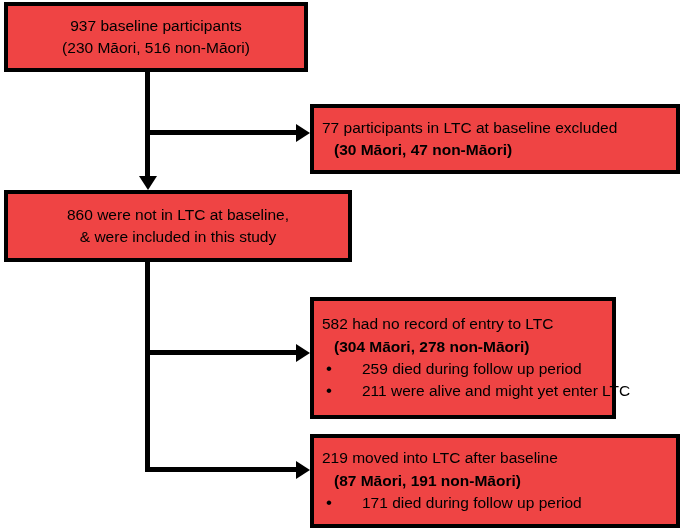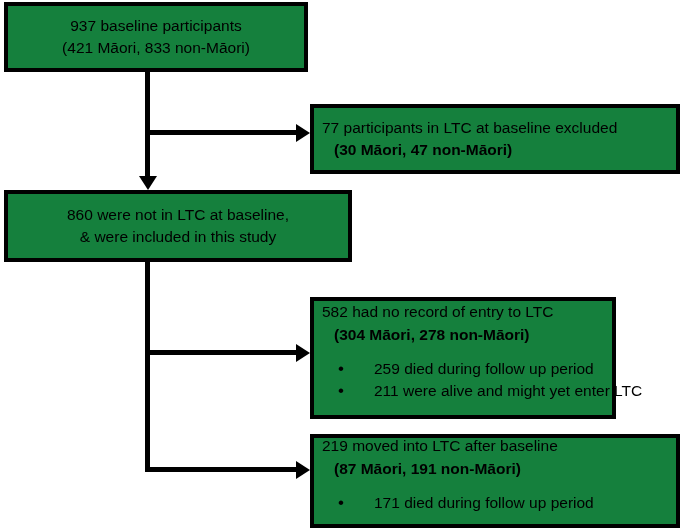--- a/index.html
+++ b/index.html
@@ -12,21 +12,21 @@
     width: 685px;
     height: 529px;
     background: #ffffff;
     font-family: "Liberation Sans", "DejaVu Sans", sans-serif;
     overflow: hidden;
   }
   .node {
     position: absolute;
     box-sizing: border-box;
     border: 4px solid #000000;
-    background: #15803d;
+    background: #ef4444;
     color: #000000;
     font-size: 15.5px;
     line-height: 1.45;
     z-index: 2;
   }
   .node .inner {
     display: flex;
     flex-direction: column;
     justify-content: center;
     height: 100%;
@@ -43,21 +43,21 @@
     padding: 0 22px 0 8px;
   }
   .line1 { white-space: nowrap; }
   .line2 {
     white-space: nowrap;
     padding-left: 12px;
     font-weight: bold;
   }
   .bullets {
     list-style: none;
-    margin: 12px;
+    margin: 0;
     padding: 0;
   }
   .bullets li {
     position: relative;
     padding-left: 40px;
     white-space: nowrap;
   }
   .bullets li::before {
     content: "\2022";
     position: absolute;
@@ -127,21 +127,21 @@
 
   <div class="conn" id="trunk-lower"></div>
   <div class="conn" id="branch-norecord"></div>
   <div class="arrow-right" id="arrow-norecord"></div>
   <div class="conn" id="branch-movedin"></div>
   <div class="arrow-right" id="arrow-movedin"></div>
 
   <div class="node center" id="box-baseline">
     <div class="inner">
       <div class="line1">937 baseline participants</div>
-      <div class="line1">(421 Māori, 833 non-Māori)</div>
+      <div class="line1">(230 Māori, 516 non-Māori)</div>
     </div>
   </div>
 
   <div class="node left" id="box-excluded">
     <div class="inner">
       <div class="line1">77 participants in LTC at baseline excluded</div>
       <div class="line2">(30 Māori, 47 non-Māori)</div>
     </div>
   </div>
 

